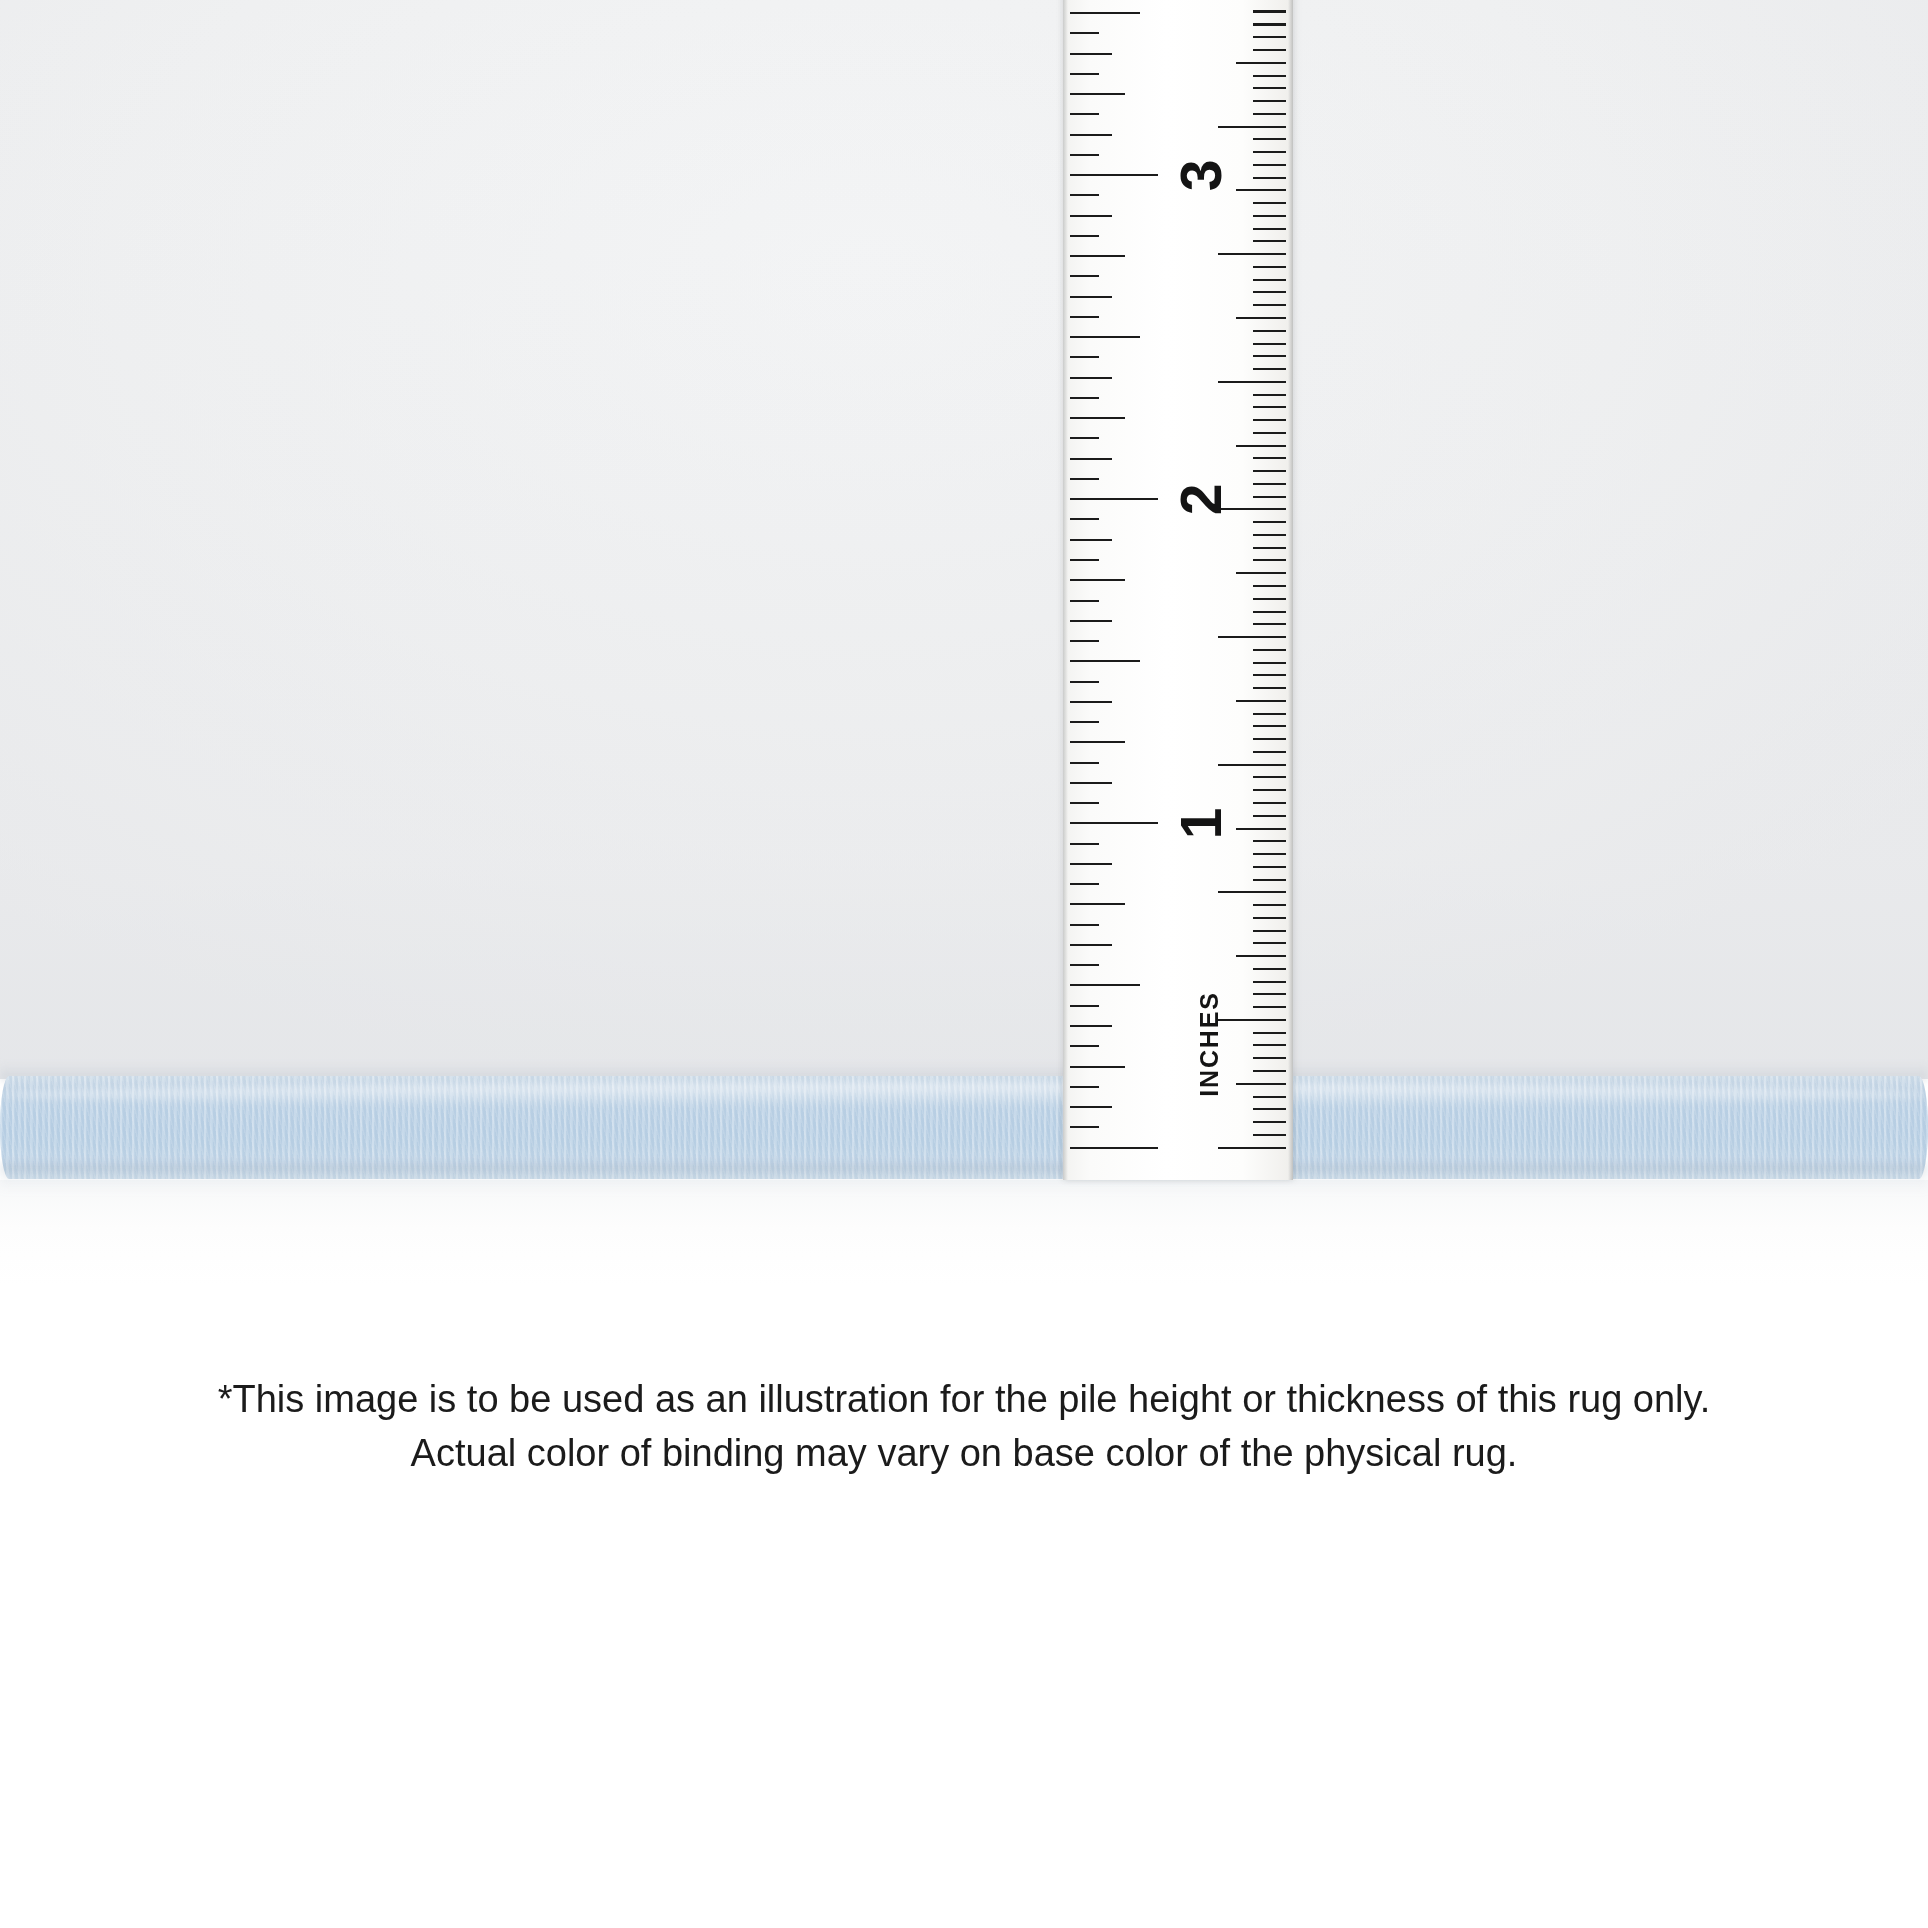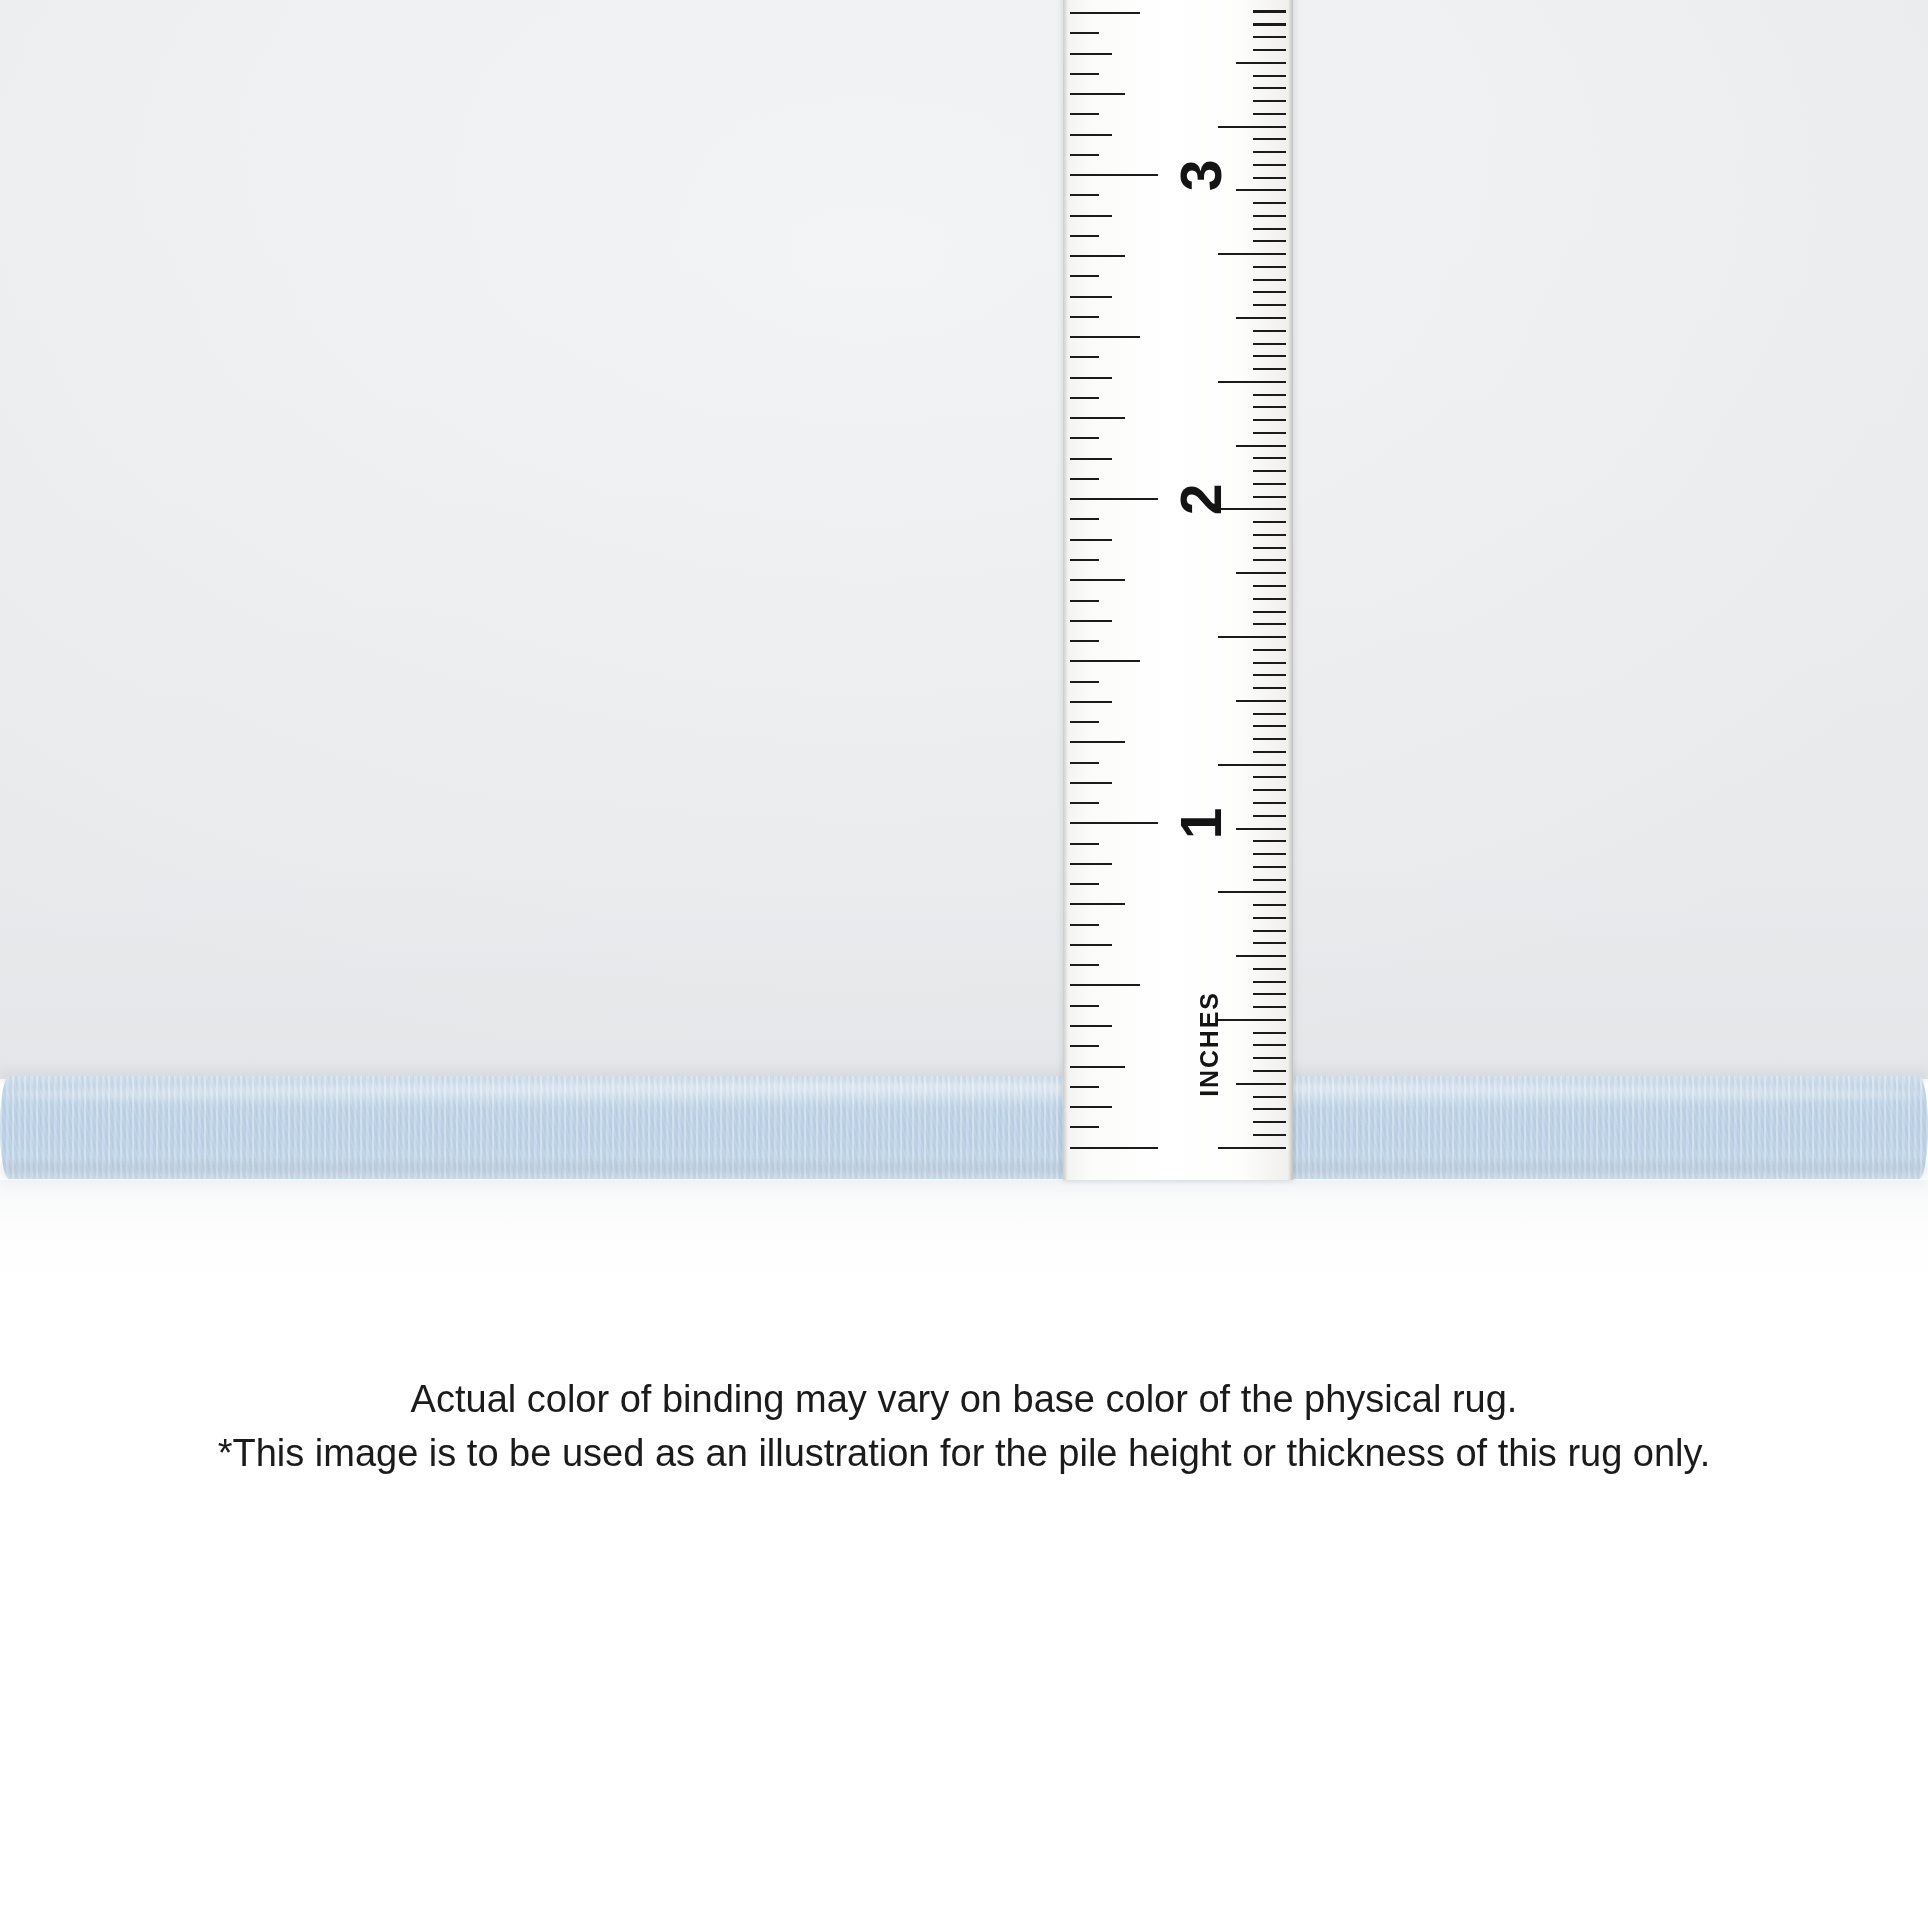--- a/index.html
+++ b/index.html
@@ -426,18 +426,18 @@
       <span class="unit-label" id="unit-label" style="left: 72px; top: 994px; width: 147px; height: 110px; line-height: 110px; text-align: center;">INCHES</span>
 
       <span class="num num-big" id="num-1" style="left: 99px; top: 788px; width: 79px; height: 81px; line-height: 81px; text-align: center;">1</span>
       <span class="num num-big" id="num-2" style="left: 99px; top: 464px; width: 79px; height: 81px; line-height: 81px; text-align: center;">2</span>
       <span class="num num-big" id="num-3" style="left: 99px; top: 140px; width: 79px; height: 81px; line-height: 81px; text-align: center;">3</span>
     </div>
 
   </div>
 
   <div class="caption">
+    <span class="caption-line">*This image is to be used as an illustration for the pile height or thickness of this rug only.</span>
     <span class="caption-line">Actual color of binding may vary on base color of the physical rug.</span>
-    <span class="caption-line">*This image is to be used as an illustration for the pile height or thickness of this rug only.</span>
   </div>
 
 </div>
 
 
 </body></html>

